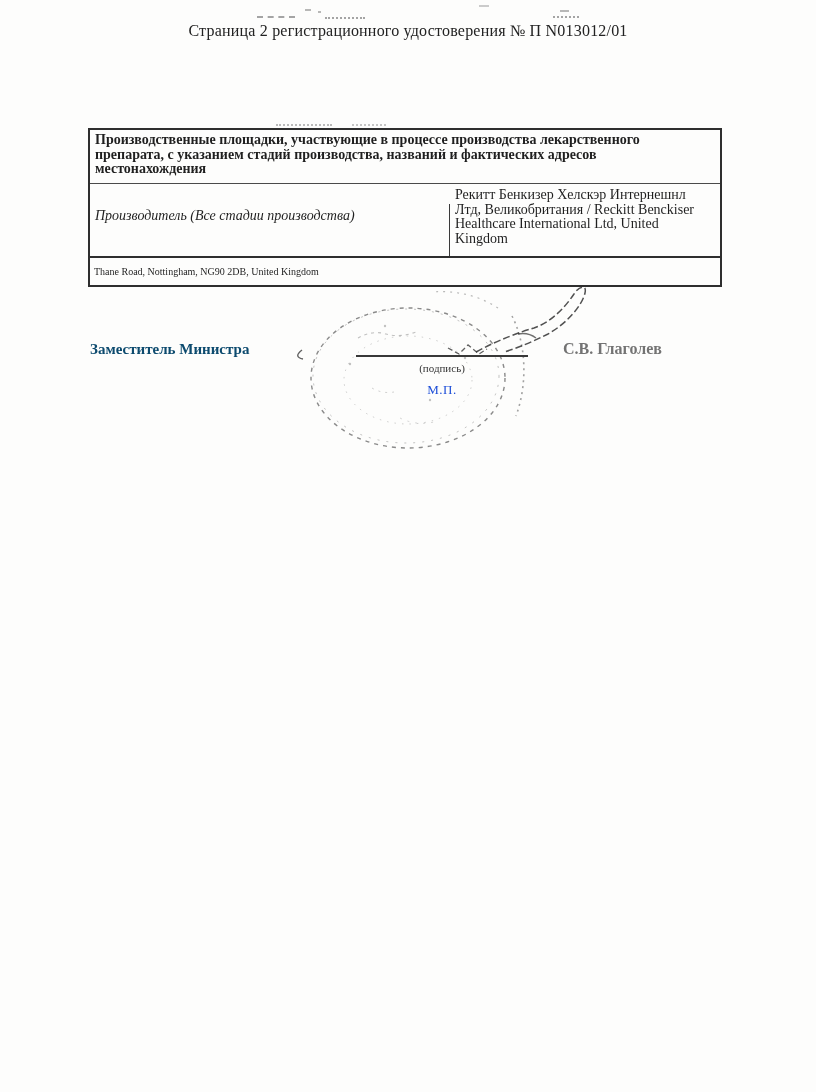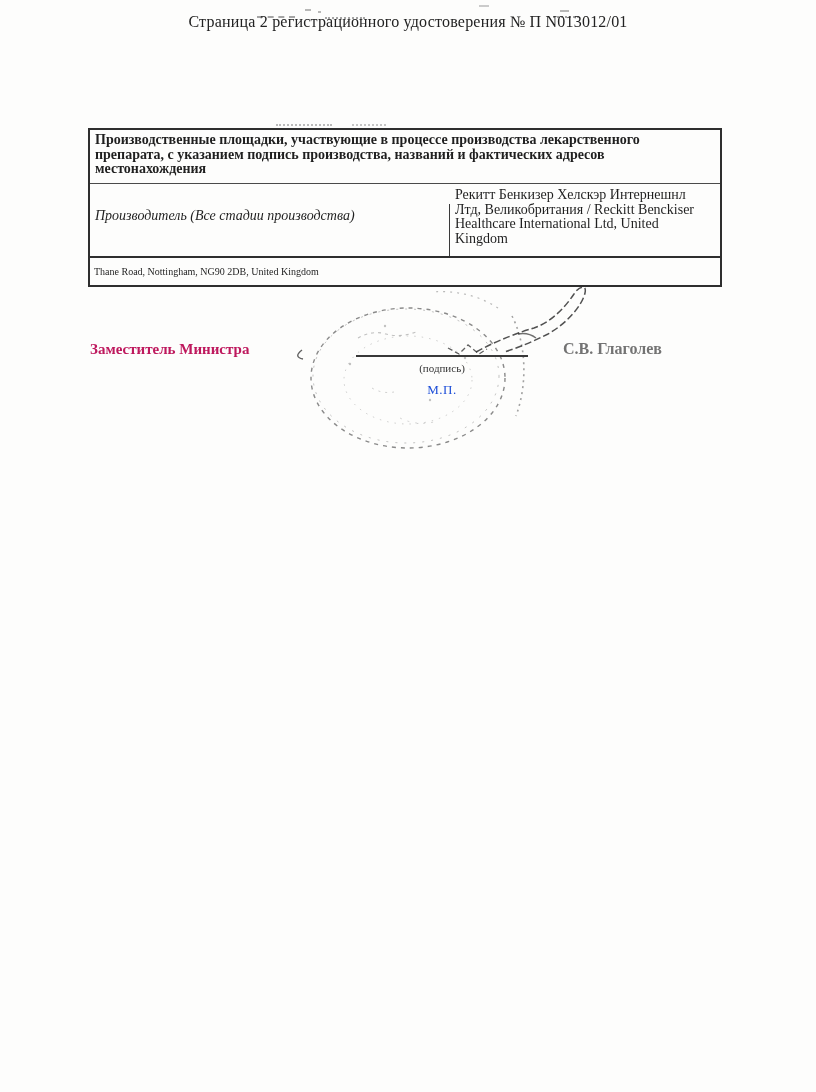--- a/index.html
+++ b/index.html
@@ -10,21 +10,21 @@
     background:#fdfdfc;
     font-family:"Liberation Serif","DejaVu Serif",serif;
     color:#1f1f1f;
     overflow:hidden;
   }
   
   .speck{position:absolute;background:#9a9a9a;opacity:.7;}
   .dotline{position:absolute;border-top:2px dotted #8f8f8f;opacity:.8;}
 
   .page-header{
-    position:absolute;top:13px;left:0;width:100%;
+    position:absolute;top:22px;left:0;width:100%;
     text-align:center;
     font-size:16px;letter-spacing:.2px;
     color:#222;
   }
 
   
   .reg-table{
     position:absolute;left:88px;top:128px;width:634px;
     border:2px solid #2e2e2e;
     box-sizing:border-box;
@@ -52,21 +52,21 @@
     font-family:Liberation Serif, serif;
   }
   .t-addr{
     padding:6px 16px 6px 4px;
     font-size:10px;line-height:15px;
   }
 
   
   .sig-title{
     position:absolute;left:90px;top:341px;
-    font-weight:bold;font-size:15px;color:#be185d;
+    font-weight:bold;font-size:15px;color:#0c4a6e;
   }
   .sig-name{
     position:absolute;left:563px;top:340px;
     font-weight:bold;font-size:16px;color:#737373;
   }
   .sig-line{
     position:absolute;left:356px;top:355px;width:172px;height:0;
     border-top:2px solid #383838;
   }
   .sig-caption{
@@ -90,21 +90,21 @@
   <div class="dotline" style="left:325px;top:17px;width:40px;"></div>
   <div class="speck" style="left:479px;top:5px;width:10px;height:2px;opacity:.5;"></div>
   <div class="speck" style="left:560px;top:10px;width:9px;height:2px;"></div>
   <div class="dotline" style="left:553px;top:16px;width:26px;"></div>
   <div class="dotline" style="left:276px;top:124px;width:56px;opacity:.6;"></div>
   <div class="dotline" style="left:352px;top:124px;width:34px;opacity:.5;"></div>
 
   <div class="page-header">Страница 2 регистрационного удостоверения № П N013012/01</div>
 
   <div class="reg-table">
-    <div class="t-header">Производственные площадки, участвующие в процессе производства лекарственного препарата, с указанием подпись производства, названий и фактических адресов местонахождения</div>
+    <div class="t-header">Производственные площадки, участвующие в процессе производства лекарственного препарата, с указанием стадий производства, названий и фактических адресов местонахождения</div>
     <div class="t-row">
       <div class="t-cell-label">Производитель (Все стадии производства)</div>
       <div class="t-cell-value">Рекитт Бенкизер Хелскэр Интернешнл Лтд, Великобритания / Reckitt Benckiser Healthcare International Ltd, United Kingdom</div>
     </div>
     <div class="t-addr">Thane Road, Nottingham, NG90 2DB, United Kingdom</div>
   </div>
 
   <div class="sig-title">Заместитель Министра</div>
 
   <svg class="stamp-svg" viewBox="0 0 360 200" xmlns="http://www.w3.org/2000/svg">

